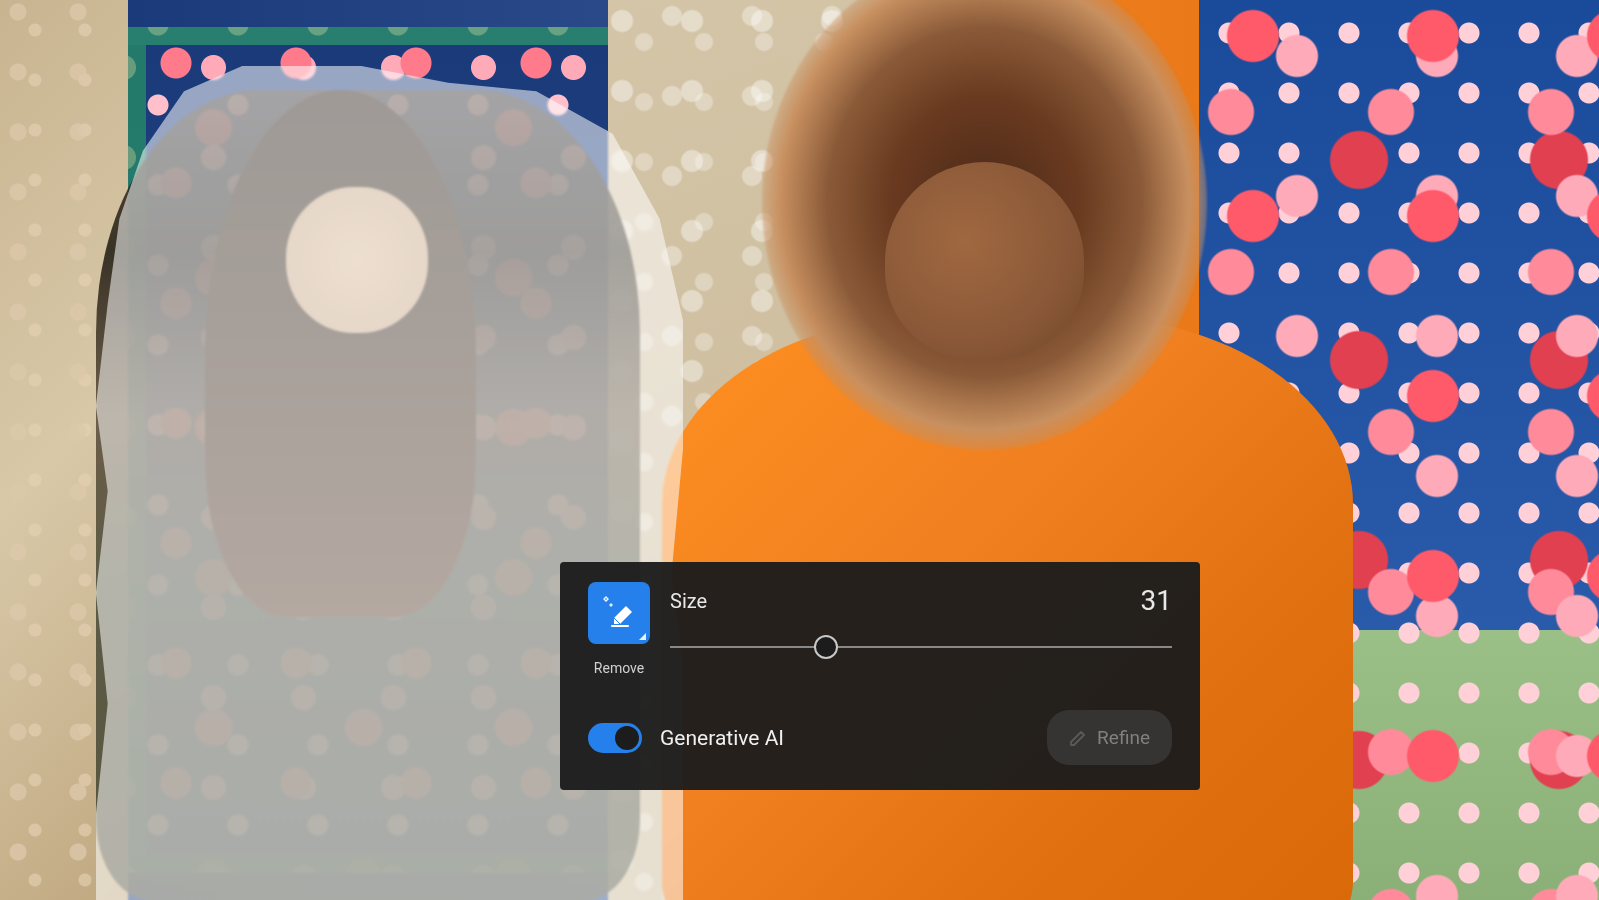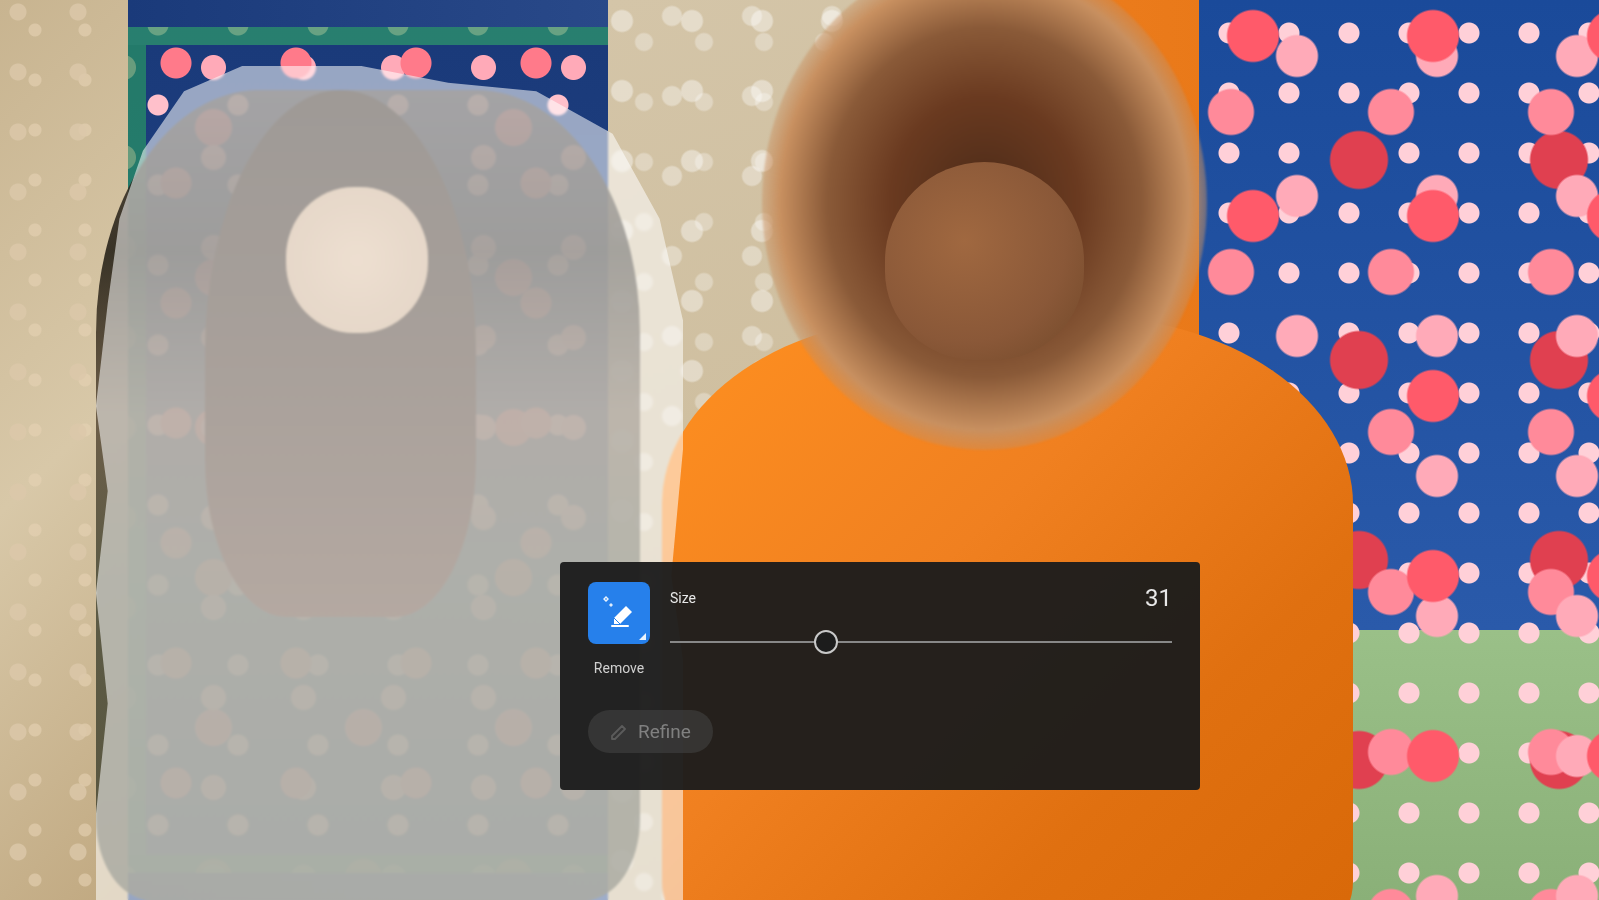--- a/index.html
+++ b/index.html
@@ -244,26 +244,26 @@
     }
 
     .slider-header {
       display: flex;
       justify-content: space-between;
       align-items: center;
       margin-bottom: 18px;
     }
 
     .slider-label {
-      font-size: 14px;
+      font-size: 20px;
       color: #e8e8e8;
     }
 
     .slider-value {
-      font-size: 24px;
+      font-size: 28px;
       color: #e8e8e8;
     }
 
     .slider-track {
       position: relative;
       height: 24px;
       display: flex;
       align-items: center;
     }
 
@@ -317,21 +317,21 @@
 
     .toggle-label {
       font-size: 21px;
       color: #f0f0f0;
     }
 
     .refine-btn {
       display: flex;
       align-items: center;
       gap: 10px;
-      padding: 10px 22px;
+      padding: 16px 22px;
       background: rgba(70, 70, 70, 0.55);
       border-radius: 22px;
       color: #808080;
       font-size: 19px;
     }
 
     .refine-btn svg {
       opacity: 0.5;
     }
   </style>
@@ -381,20 +381,26 @@
           <span class="slider-value">31</span>
         </div>
         <div class="slider-track">
           <div class="slider-line"></div>
           <div class="slider-thumb"></div>
         </div>
       </div>
     </div>
 
     <div class="tool-bottom-row">
+      <div class="toggle-group">
+        <div class="toggle-switch">
+          <div class="toggle-knob"></div>
+        </div>
+        <span class="toggle-label">Generative AI</span>
+      </div>
 
       <div class="refine-btn">
         <svg width="18" height="18" viewBox="0 0 18 18">
           <path d="M2 16 L2 13 L12 3 L15 6 L5 16 Z M12 3 L15 6" stroke="#808080" stroke-width="1.8" fill="none" stroke-linejoin="round"></path>
         </svg>
         <span>Refine</span>
       </div>
     </div>
   </div>
 </div>

